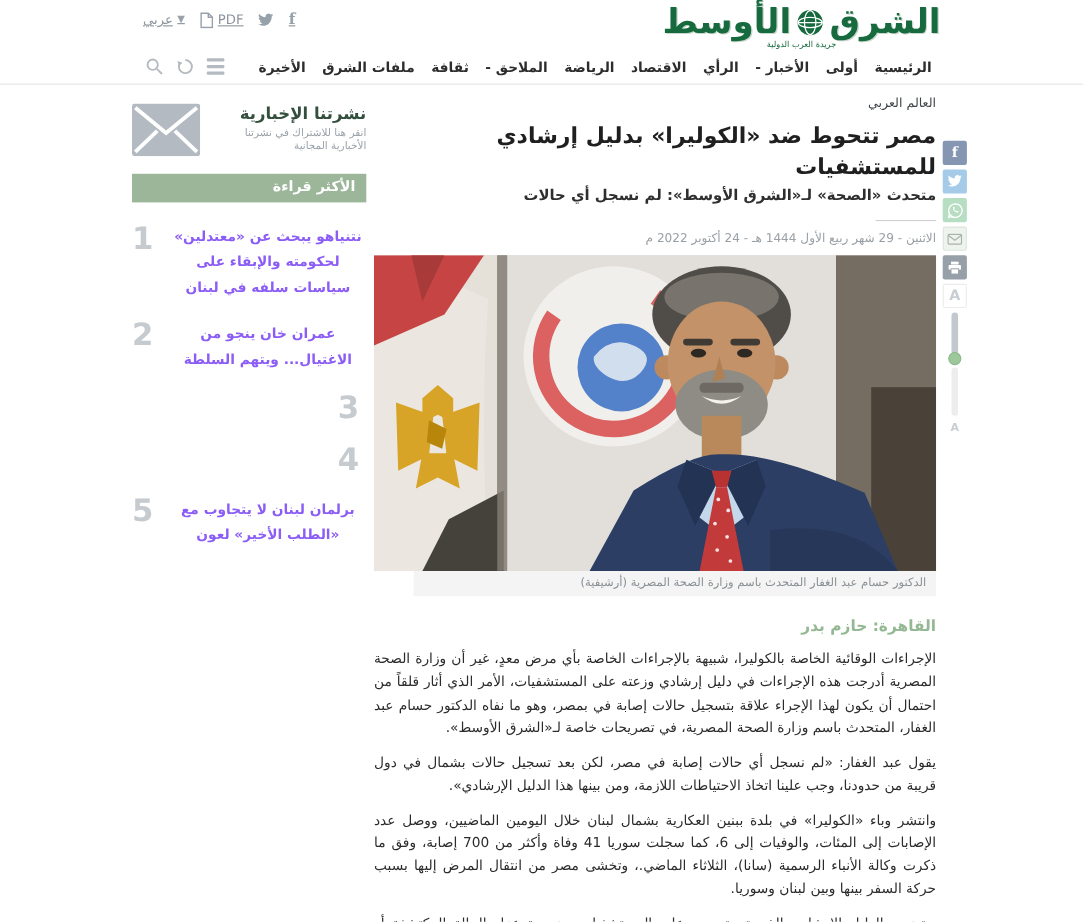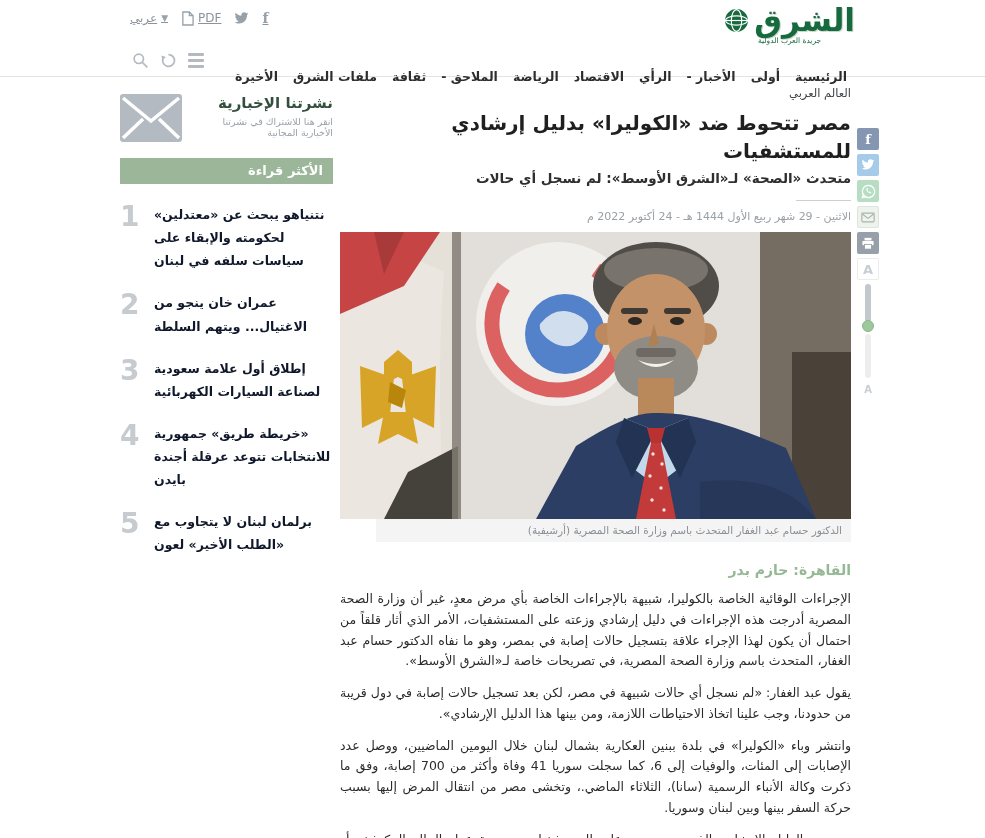--- a/index.html
+++ b/index.html
@@ -14,34 +14,34 @@
   .caret{ font-size:9px; color:#9aa2a9; }
   .pdf-link{ display:flex; align-items:center; gap:4px; cursor:pointer; }
   .tb-icon{ color:#97a1aa; display:inline-flex; }
   .fb-letter{ font-weight:bold; font-size:14px; color:#97a1aa; font-family:"DejaVu Serif", serif; }
   .logo-wrap{ position:absolute; right:130px; top:2px; text-align:center; }
   .logo-row{ direction:rtl; display:flex; align-items:center; gap:5px; justify-content:center; color:#176a3e; font-weight:bold; font-size:31px; text-shadow:1px 1px 0 #c9d6cd; letter-spacing:-1px; }
   .logo-tag{ font-size:7.5px; color:#176a3e; margin-top:-2px; letter-spacing:1px; }
   
   .navbar{ position:absolute; top:46px; left:0; width:985px; height:31px; border-bottom:1px solid #e4e4e4; background:#fff; }
   .nav-menu{ position:absolute; right:138px; top:7px; direction:rtl; display:flex; gap:15px; font-size:12.5px; font-weight:bold; color:#2d2d2d; white-space:nowrap; }
-  .nav-menu span{ cursor:pointer;margin-top:16px; }
+  .nav-menu span{ cursor:pointer; }
   .nav-icons{ position:absolute; left:132px; top:6px; display:flex; gap:11px; color:#b4bac0; align-items:center; }
   .nav-icons > span{ cursor:pointer; display:inline-flex; }
   .burger{ display:inline-flex; flex-direction:column; gap:3px; }
   .burger i{ width:16px; height:3px; background:#b4bac0; border-radius:1px; }
   
   .sidebar{ position:absolute; left:120px; top:94px; width:213px; direction:rtl; }
   .newsletter{ display:flex; gap:26px; align-items:flex-start; cursor:pointer; }
   .newsletter-text{ text-align:right; }
   .newsletter-title{ font-size:15px; font-weight:bold; color:#33503e; }
   .newsletter-sub{ font-size:9.5px; color:#9aa2a9; margin-top:4px; }
   .mostread-header{ margin-top:16px; background:#9cb69a; color:#fff; font-size:13px; font-weight:bold; padding:5px 10px 6px; text-align:right; }
   .mr-item{ display:flex; gap:8px; margin-top:19px; align-items:flex-start; cursor:pointer; }
-  .mr-title{ flex:1; font-size:12.5px; font-weight:bold; color:#0f172a; line-height:1.85; text-align:left; }
+  .mr-title{ flex:1; font-size:12.5px; font-weight:bold; color:#8b5cf6; line-height:1.85; text-align:center; }
   .mr-rank{ width:26px; font-size:28px; font-weight:bold; color:#c6cbd0; line-height:1; text-align:left; }
   
   .article{ position:absolute; left:340px; top:86px; width:511px; direction:rtl; text-align:right; }
   .category{ font-size:11.5px; font-weight:normal; color:#3f4448; cursor:pointer; }
   .headline{ margin-top:9px; font-size:20px; font-weight:bold; color:#1f1f1f; line-height:1.4; }
   .subtitle{ margin-top:5px; font-size:13.5px; font-weight:bold; color:#2f2f2f; }
   .mini-divider{ margin:14px 0 9px; width:55px; border-top:1px solid #cfcfcf; }
   .date{ font-size:11px; color:#9aa0a5; }
   figure{ margin-top:9px;padding-left:36px; }
   .photo{ display:block; width:511px; height:287px; background:#ddd; }
@@ -92,20 +92,21 @@
   <div class="logo-row">
     <span>الشرق</span>
     <span style="display:inline-flex;">
       <svg width="25" height="25" viewBox="0 0 24 24">
           <circle cx="12" cy="12" r="11" fill="#176a3e"></circle>
           <ellipse cx="12" cy="12" rx="5" ry="10.5" fill="none" stroke="#fff" stroke-width="1.1"></ellipse>
           <ellipse cx="12" cy="12" rx="10.5" ry="4.5" fill="none" stroke="#fff" stroke-width="1.1"></ellipse>
           <line x1="1.5" y1="12" x2="22.5" y2="12" stroke="#fff" stroke-width="1.1"></line>
         </svg>
     </span>
+    <span>الأوسط</span>
   </div>
   <div class="logo-tag">جريدة العرب الدولية</div>
 </div>
 
 <div class="navbar">
   <div class="nav-menu">
     <span>الرئيسية</span>
     <span>أولى</span>
     <span>الأخبار -</span>
     <span>الرأي</span>
@@ -157,25 +158,23 @@
 
   <div class="mr-item">
     <div class="mr-title">نتنياهو يبحث عن «معتدلين» لحكومته والإبقاء على سياسات سلفه في لبنان</div>
     <div class="mr-rank">1</div>
   </div>
   <div class="mr-item">
     <div class="mr-title">عمران خان ينجو من الاغتيال... ويتهم السلطة</div>
     <div class="mr-rank">2</div>
   </div>
   <div class="mr-item">
-    <div class="mr-title">إطلاق أول علامة سعودية لصناعة السيارات الكهربائية</div>
     <div class="mr-rank">3</div>
   </div>
   <div class="mr-item">
-    <div class="mr-title">«خريطة طريق» جمهورية للانتخابات تتوعد عرقلة أجندة بايدن</div>
     <div class="mr-rank">4</div>
   </div>
   <div class="mr-item">
     <div class="mr-title">برلمان لبنان لا يتجاوب مع «الطلب الأخير» لعون</div>
     <div class="mr-rank">5</div>
   </div>
 </div>
 
 <div class="article">
   <div class="category">العالم العربي</div>
@@ -242,21 +241,21 @@
       </g>
 
       <path d="M360 250 Q440 240 476 287 L360 287 Z" fill="#27375a"></path>
     </svg>
     <figcaption class="caption">الدكتور حسام عبد الغفار المتحدث باسم وزارة الصحة المصرية (أرشيفية)</figcaption>
   </figure>
 
   <div class="byline">القاهرة: حازم بدر</div>
 
   <p>الإجراءات الوقائية الخاصة بالكوليرا، شبيهة بالإجراءات الخاصة بأي مرض معدٍ، غير أن وزارة الصحة المصرية أدرجت هذه الإجراءات في دليل إرشادي وزعته على المستشفيات، الأمر الذي أثار قلقاً من احتمال أن يكون لهذا الإجراء علاقة بتسجيل حالات إصابة في بمصر، وهو ما نفاه الدكتور حسام عبد الغفار، المتحدث باسم وزارة الصحة المصرية، في تصريحات خاصة لـ«الشرق الأوسط».</p>
-  <p>يقول عبد الغفار: «لم نسجل أي حالات شبيهة في مصر، لكن بعد تسجيل حالات إصابة في دول قريبة من حدودنا، وجب علينا اتخاذ الاحتياطات اللازمة، ومن بينها هذا الدليل الإرشادي».</p>
+  <p>يقول عبد الغفار: «لم نسجل أي حالات إصابة في مصر، لكن بعد تسجيل حالات بشمال في دول قريبة من حدودنا، وجب علينا اتخاذ الاحتياطات اللازمة، ومن بينها هذا الدليل الإرشادي».</p>
   <p>وانتشر وباء «الكوليرا» في بلدة ببنين العكارية بشمال لبنان خلال اليومين الماضيين، ووصل عدد الإصابات إلى المئات، والوفيات إلى 6، كما سجلت سوريا 41 وفاة وأكثر من 700 إصابة، وفق ما ذكرت وكالة الأنباء الرسمية (سانا)، الثلاثاء الماضي.، وتخشى مصر من انتقال المرض إليها بسبب حركة السفر بينها وبين لبنان وسوريا.</p>
   <p>ويتضمن الدليل الإرشادي الذي تم تعميمه على المستشفيات، ضرورة عزل الحالة المكتشفة أو الاشتباه بإصابتها بـ«الكوليرا» فوراً، إلى جانب الإبلاغ الفوري في حال الاشتباه بحالة مرضية، مع الحصول على بيانات تعريفية عن الحالة.</p>
 
 </div>
 
 <div class="share-rail">
   <div class="sq sq-fb">
     <span>f</span>
   </div>
   <div class="sq sq-tw">

